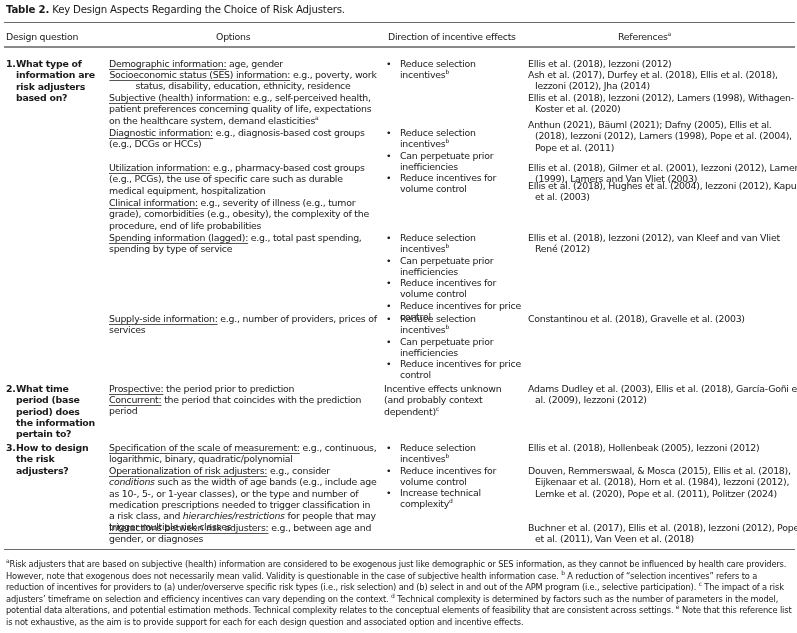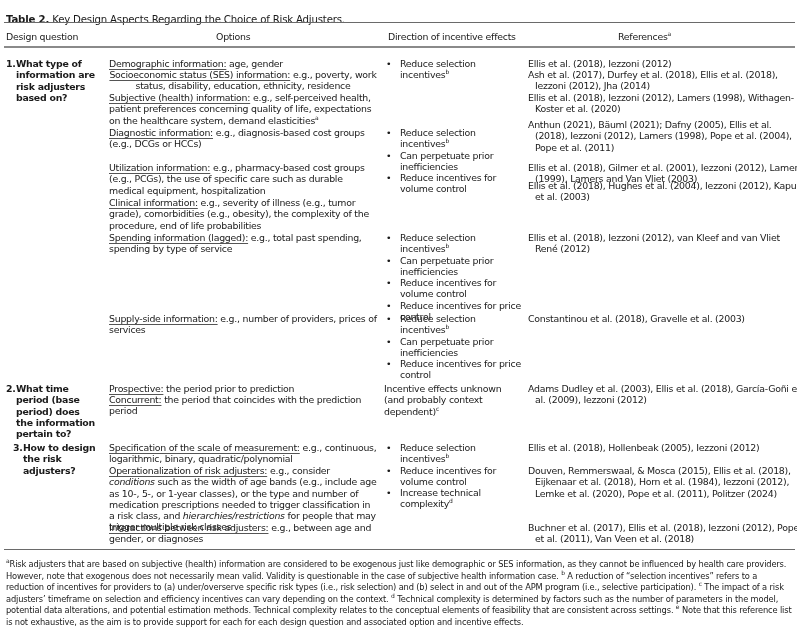--- a/index.html
+++ b/index.html
@@ -2,21 +2,21 @@
 <html><head>
 <meta charset="utf-8">
 <style>
   html, body { margin: 0; padding: 0; background: #ffffff; }
   body {
     width: 797px; height: 633px; overflow: hidden; position: relative;
     font-family: "DejaVu Sans", sans-serif; color: #1a1a1a;
     font-size: 9.4px; line-height: 11.3px; letter-spacing: -0.25px;
   }
   .title {
-    position: absolute; left: 6px; top: 4px; font-size: 10.2px; letter-spacing: -0.2px; margin-top: 10px;
+    position: absolute; left: 6px; top: 4px; font-size: 10.2px; letter-spacing: -0.2px;
   }
   .title b { font-weight: bold; }
   .rule { position: absolute; left: 4px; width: 791px; background: #6a6a6a; }
   .abs { position: absolute; }
   .hdr { position: absolute; top: 31px; }
   .dq { font-weight: bold; }
   .dq .num { display: inline-block; width: 10px; }
   .dq .cont { padding-left: 10px; display: block; }
   .opt { position: absolute; left: 109px; width: 268px; }
   .opt .lead { text-decoration: underline; text-decoration-color: #555; text-underline-offset: 2px; }
@@ -120,21 +120,21 @@
   <span class="lead">Prospective:</span><span> the period prior to prediction</span>
 </div>
 <div class="opt hang" style="top:394px;width:275px;">
   <span class="lead">Concurrent:</span><span> the period that coincides with the prediction period</span>
 </div>
 <div class="plain" style="top:383px;">
   <span>Incentive effects unknown (and probably context dependent)</span><sup>c</sup>
 </div>
 <div class="ref" style="top:383px;">Adams Dudley et al. (2003), Ellis et al. (2018), García-Goñi et al. (2009), Iezzoni (2012)</div>
 
-<div class="abs dq" style="left:6px;top:442px;width:100px;margin-left:7px;">
+<div class="abs dq" style="left:6px;top:442px;width:100px;">
   <div><span class="num">3.</span><span>How to design</span></div>
   <span class="cont">the risk</span>
   <span class="cont">adjusters?</span>
 </div>
 <div class="opt hang" style="top:442px;">
   <span class="lead">Specification of the scale of measurement:</span><span> e.g., continuous, logarithmic, binary, quadratic/polynomial</span>
 </div>
 <div class="opt hang" style="top:465px;">
   <span class="lead">Operationalization of risk adjusters:</span><span> e.g., consider </span><i>conditions</i><span> such as the width of age bands (e.g., include age as 10-, 5-, or 1-year classes), or the type and number of medication prescriptions needed to trigger classification in a risk class, and </span><i>hierarchies/restrictions</i><span> for people that may trigger multiple risk classes</span>
 </div>

